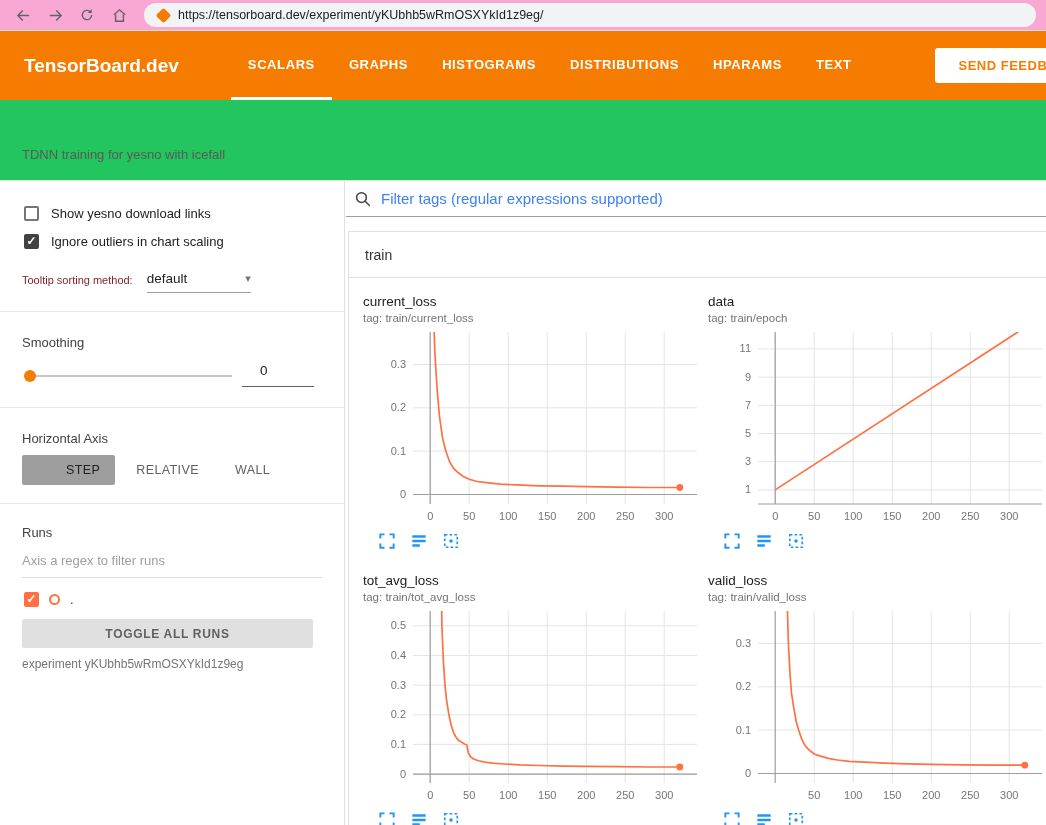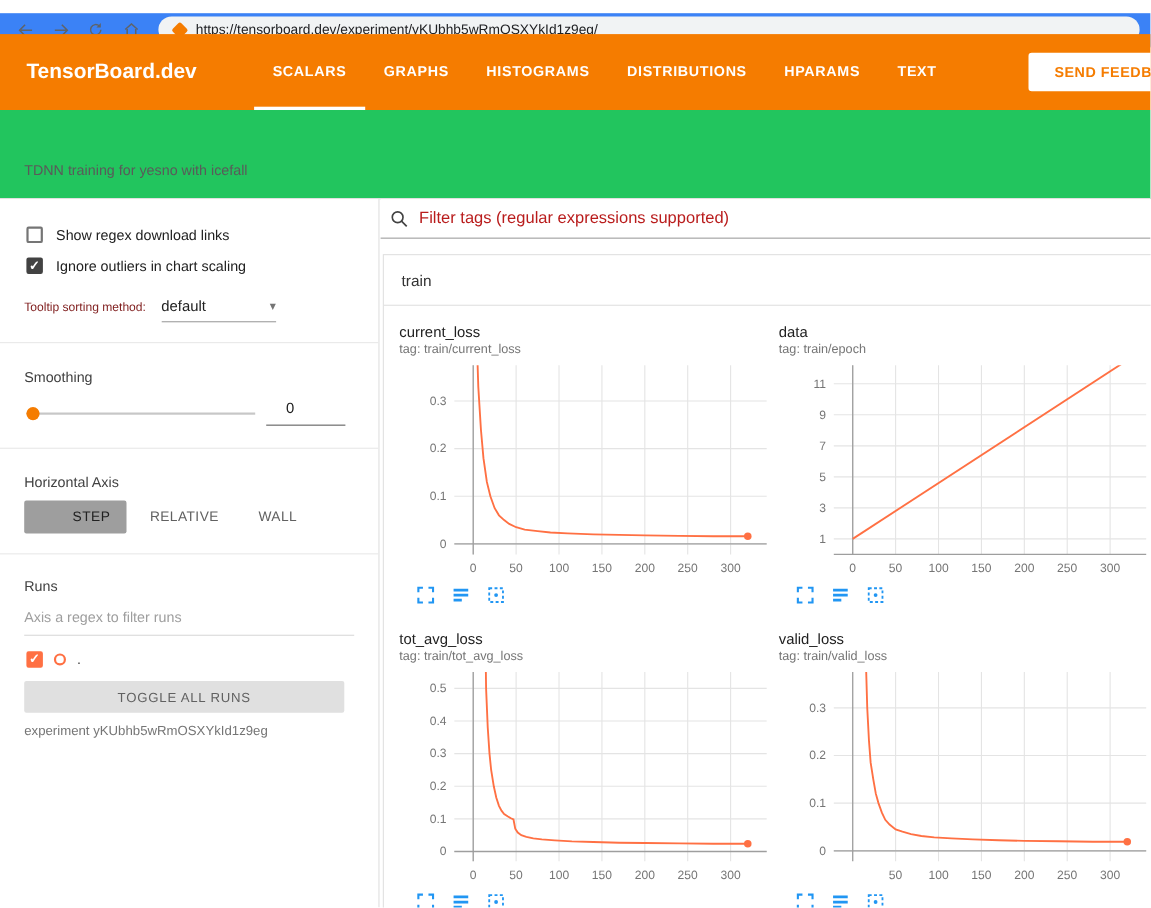--- a/index.html
+++ b/index.html
@@ -1,23 +1,23 @@
 <!DOCTYPE html>
 <html><head>
 <meta charset="utf-8">
 <style>
   * { margin:0; padding:0; box-sizing:border-box; }
   html,body { width:1046px; height:825px; overflow:hidden; background:#fff;
               font-family:"Liberation Sans", sans-serif; }
   #app { position:relative; width:1046px; height:825px; overflow:hidden; }
 
   
-  .browser-bar { position:absolute; top:0; left:0; right:0; height:31px; background:#3b82f6;
+  .browser-bar { position:absolute; top:0; left:0; right:0; height:31px; background:#f9a8d4;
                  border-bottom:1px solid #e0e0e0; display:flex; align-items:center;
-                 padding:0 10px; gap:6px;margin-top:12px; }
+                 padding:0 10px; gap:6px; }
   .nav-ico { width:26px; height:26px; display:flex; align-items:center; justify-content:center;
              cursor:pointer; flex:0 0 auto; }
   .addr { flex:1; height:24px; background:#f1f3f4; border-radius:12px; display:flex;
           align-items:center; padding:0 14px; gap:9px; margin-left:6px; }
   .favicon { width:11px; height:11px; background:#f57c00; border-radius:2px;
              transform:rotate(45deg); flex:0 0 auto; }
   .addr-text { font-size:12.5px; color:#202124; white-space:nowrap; }
 
   
   .header { position:absolute; top:31px; left:0; right:0; height:69px; background:#f57c00;
@@ -75,29 +75,29 @@
                  border-bottom:1px solid #d9d9d9; font-size:13px; color:#9e9e9e;
                  cursor:text; }
   .run-row { position:absolute; left:24px; top:408px; height:20px; display:flex;
              align-items:center; gap:10px; cursor:pointer; }
   .run-circle { width:11px; height:11px; border:2px solid #ff7043; border-radius:50%;
                 flex:0 0 auto; }
   .run-name { font-size:13px; color:#424242; }
   .toggle-btn { position:absolute; left:22px; top:438px; width:291px; height:29px;
                 background:#e0e0e0; color:#616161; font-size:12px; letter-spacing:.7px;
                 display:flex; align-items:center; justify-content:center; border-radius:2px;
-                cursor:pointer; }
+                cursor:pointer;font-weight:bold; }
   .exp-caption { position:absolute; left:22px; top:476px; font-size:12px; color:#757575; }
 
   
   .main { position:absolute; top:181px; left:346px; right:0; bottom:0; background:#fff; }
   .filter-row { position:absolute; top:0; left:0; right:0; height:36px; display:flex;
                 align-items:center; padding:0 4px 0 8px; border-bottom:1px solid #9e9e9e;
                 cursor:text; }
-  .filter-placeholder { font-size:15px; color:#b91c1c; margin-left:9px; }
+  .filter-placeholder { font-size:15px; color:#3b82f6; margin-left:9px; }
   .card { position:absolute; top:50px; left:2px; right:-2px; bottom:-60px;
           border:1px solid #e0e0e0; background:#fff; overflow:hidden; }
   .card-header { height:46px; border-bottom:1px solid #e0e0e0; display:flex;
                  align-items:center; padding:0 16px; font-size:14px; color:#333;
                  cursor:pointer; }
   .charts-grid { display:grid; grid-template-columns:345px 345px; padding:16px 0 0 14px; }
   .chart-card { width:338px; margin-bottom:22px; }
   .chart-title { font-size:13.5px; color:#212121; }
   .chart-tag { font-size:11.5px; color:#757575; margin-top:3px; margin-bottom:3px; }
   svg.plot { display:block; }
@@ -153,21 +153,21 @@
     <div class="feedback">SEND FEEDBACK</div>
   </div>
 
   <div class="subheader">
     <div class="exp-title">TDNN training for yesno with icefall</div>
   </div>
 
   <div class="sidebar">
     <div class="cb-row" style="top:22px">
       <span class="cb"></span>
-      <span class="cb-label">Show regex download links</span>
+      <span class="cb-label">Show yesno download links</span>
     </div>
     <div class="cb-row" style="top:50px">
       <span class="cb checked">✓</span>
       <span class="cb-label">Ignore outliers in chart scaling</span>
     </div>
 
     <div class="tooltip-row">
       <span class="tt-label">Tooltip sorting method:</span>
       <span class="select">
         <span>default</span>

